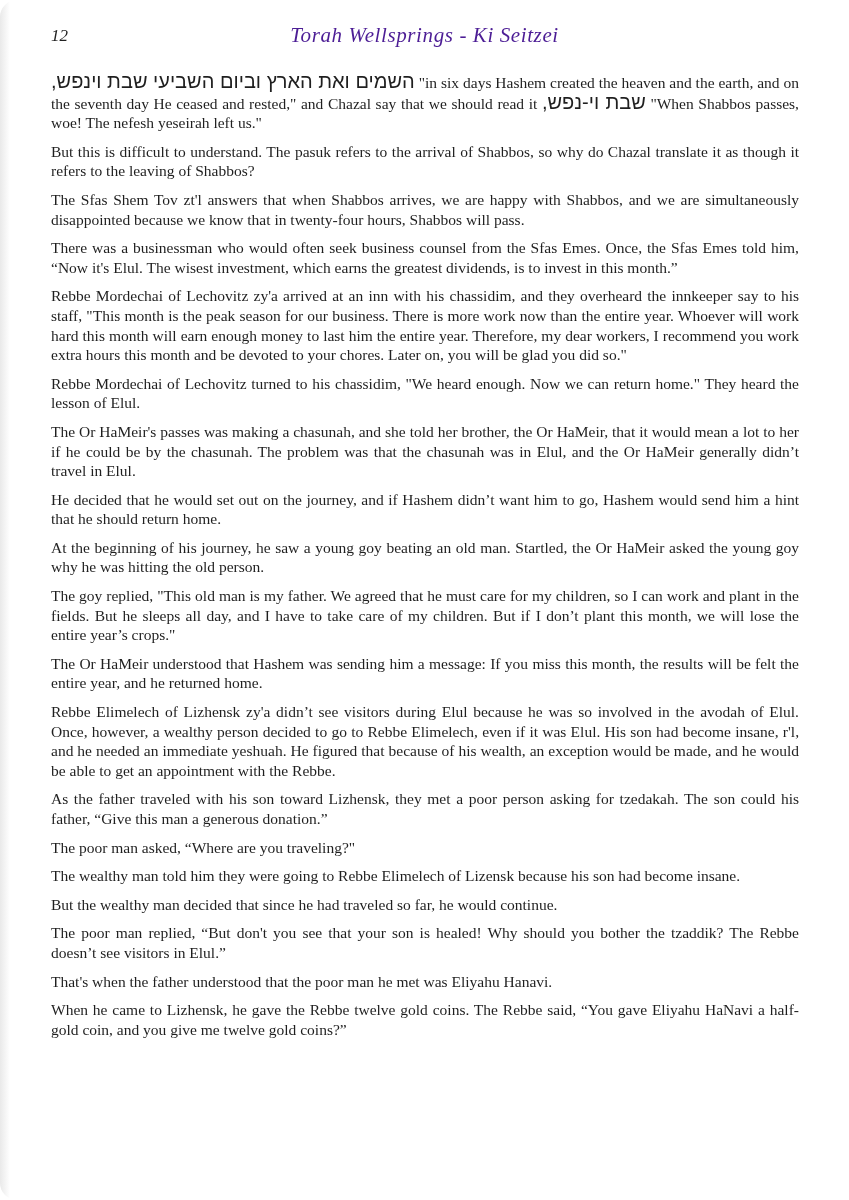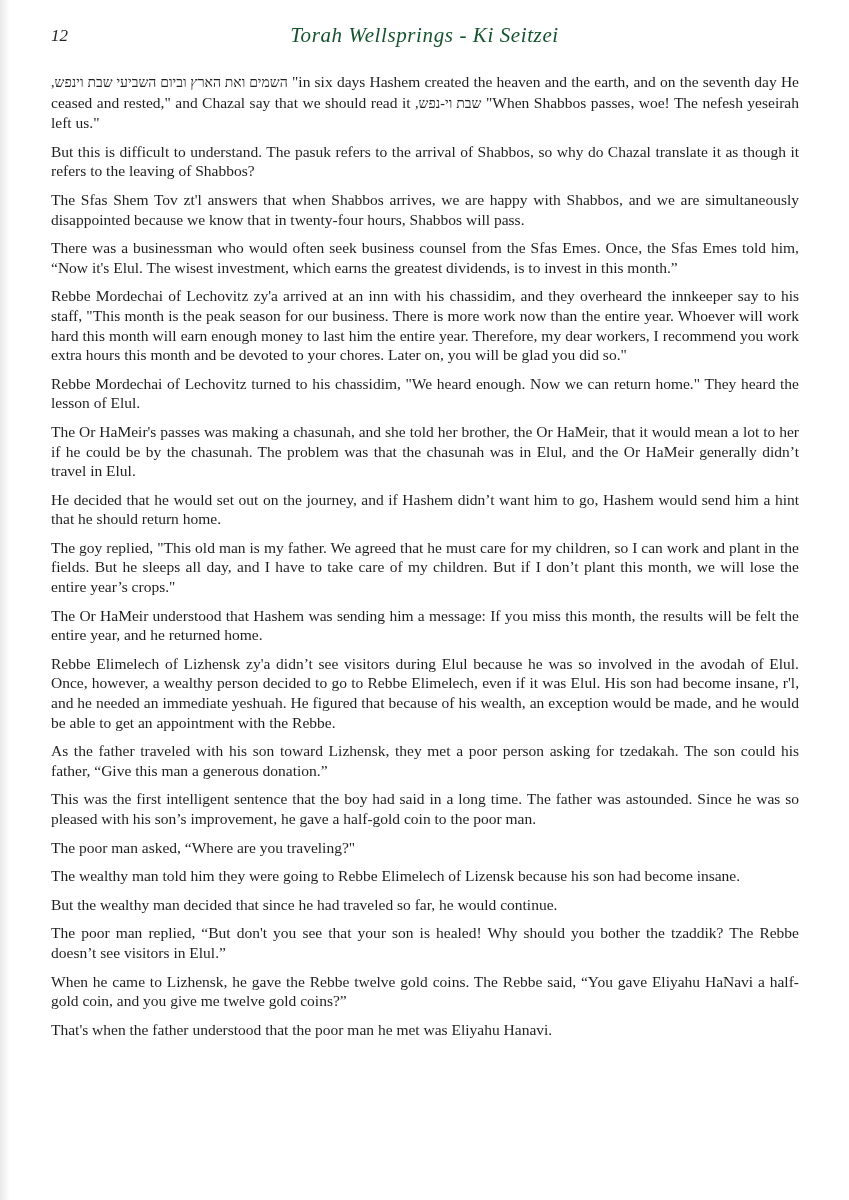--- a/index.html
+++ b/index.html
@@ -4,20 +4,21 @@
 <style>
   html, body { margin: 0; padding: 0; background: #ffffff; }
   .page {
     position: relative;
     width: 849px;
     height: 1200px;
     background: #ffffff;
     font-family: "Liberation Serif", serif;
     color: #1f1f1f;
     overflow: hidden;
+    border-radius: 17px;
   }
   .edge-shade {
     position: absolute;
     left: 0; top: 0;
     width: 10px; height: 100%;
     background: linear-gradient(to right, #e9e9e9, #ffffff);
     pointer-events: none;
   }
   .page-number {
     position: absolute;
@@ -28,35 +29,35 @@
     color: #222222;
   }
   .page-title {
     position: absolute;
     left: 0; right: 0;
     top: 23px;
     text-align: center;
     font-style: italic;
     font-size: 21px;
     letter-spacing: 0.6px;
-    color: #14532d;
+    color: #4c1d95;
   }
   .page-body {
     position: absolute;
     left: 51px;
     top: 72px;
     width: 748px;
     text-align: justify;
     font-size: 15.5px;
     line-height: 19.6px;
   }
   p.para { margin: 0 0 9px 0; }
   .hebrew {
-    font-family: Liberation Serif, serif;
-    font-size: 14px;
+    font-family: Liberation Sans, sans-serif;
+    font-size: 20px;
     direction: rtl;
     unicode-bidi: isolate;
   }
   .ital { }
 </style>
 </head>
 <body style="color: rgb(31, 31, 31);">
 
 <div class="page">
   <div class="edge-shade"></div>
@@ -64,25 +65,25 @@
   <div class="page-title">Torah Wellsprings - Ki Seitzei</div>
   <div class="page-body">
       <p class="para"><span class="hebrew" dir="rtl">השמים ואת הארץ וביום השביעי שבת וינפש,</span><span> "in six days Hashem created the heaven and the earth, and on the seventh day He ceased and rested," and Chazal say that we should read it </span><span class="hebrew" dir="rtl">שבת וי-נפש,</span><span> "When Shabbos passes, woe! The nefesh yeseirah left us."</span></p>
       <p class="para"><span>But this is difficult to understand. The pasuk refers to the arrival of Shabbos, so why do Chazal translate it as though it refers to the leaving of Shabbos?</span></p>
       <p class="para"><span>The Sfas Shem Tov zt'l answers that when Shabbos arrives, we are happy with Shabbos, and we are simultaneously disappointed because we know that in twenty-four hours, Shabbos will pass.</span></p>
       <p class="para"><span>There was a businessman who would often seek business counsel from the Sfas Emes. Once, the Sfas Emes told him, “Now it's Elul. The wisest investment, which earns the greatest dividends, is to invest in this month.”</span></p>
       <p class="para"><span>Rebbe Mordechai of Lechovitz </span><span class="ital">zy'a</span><span> arrived at an inn with his chassidim, and they overheard the innkeeper say to his staff, "This month is the peak season for our business. There is more work now than the entire year. Whoever will work hard this month will earn enough money to last him the entire year. Therefore, my dear workers, I recommend you work extra hours this month and be devoted to your chores. Later on, you will be glad you did so."</span></p>
       <p class="para"><span>Rebbe Mordechai of Lechovitz turned to his chassidim, "We heard enough. Now we can return home." They heard the lesson of Elul.</span></p>
       <p class="para"><span>The Or HaMeir's passes was making a chasunah, and she told her brother, the Or HaMeir, that it would mean a lot to her if he could be by the chasunah. The problem was that the chasunah was in Elul, and the Or HaMeir generally didn’t travel in Elul.</span></p>
       <p class="para"><span>He decided that he would set out on the journey, and if Hashem didn’t want him to go, Hashem would send him a hint that he should return home.</span></p>
+      <p class="para"><span>At the beginning of his journey, he saw a young goy beating an old man. Startled, the Or HaMeir asked the young goy why he was hitting the old person.</span></p>
       <p class="para"><span>The goy replied, "This old man is my father. We agreed that he must care for my children, so I can work and plant in the fields. But he sleeps all day, and I have to take care of my children. But if I don’t plant this month, we will lose the entire year’s crops."</span></p>
       <p class="para"><span>The Or HaMeir understood that Hashem was sending him a message: If you miss this month, the results will be felt the entire year, and he returned home.</span></p>
       <p class="para"><span>Rebbe Elimelech of Lizhensk </span><span class="ital">zy'a</span><span> didn’t see visitors during Elul because he was so involved in the avodah of Elul. Once, however, a wealthy person decided to go to Rebbe Elimelech, even if it was Elul. His son had become insane, </span><span class="ital">r'l</span><span>, and he needed an immediate yeshuah. He figured that because of his wealth, an exception would be made, and he would be able to get an appointment with the Rebbe.</span></p>
       <p class="para"><span>As the father traveled with his son toward Lizhensk, they met a poor person asking for tzedakah. The son could his father, “Give this man a generous donation.”</span></p>
-      <p class="para"><span>This was the first intelligent sentence that the boy had said in a long time. The father was astounded. Since he was so pleased with his son’s improvement, he gave a half-gold coin to the poor man.</span></p>
       <p class="para"><span>The poor man asked, “Where are you traveling?"</span></p>
       <p class="para"><span>The wealthy man told him they were going to Rebbe Elimelech of Lizensk because his son had become insane.</span></p>
       <p class="para"><span>But the wealthy man decided that since he had traveled so far, he would continue.</span></p>
       <p class="para"><span>The poor man replied, “But don't you see that your son is healed! Why should you bother the tzaddik? The Rebbe doesn’t see visitors in Elul.”</span></p>
+      <p class="para"><span>That's when the father understood that the poor man he met was Eliyahu Hanavi.</span></p>
       <p class="para"><span>When he came to Lizhensk, he gave the Rebbe twelve gold coins. The Rebbe said, “You gave Eliyahu HaNavi a half-gold coin, and you give me twelve gold coins?”</span></p>
-      <p class="para"><span>That's when the father understood that the poor man he met was Eliyahu Hanavi.</span></p>
     </div>
 </div>
 
 </body></html>

